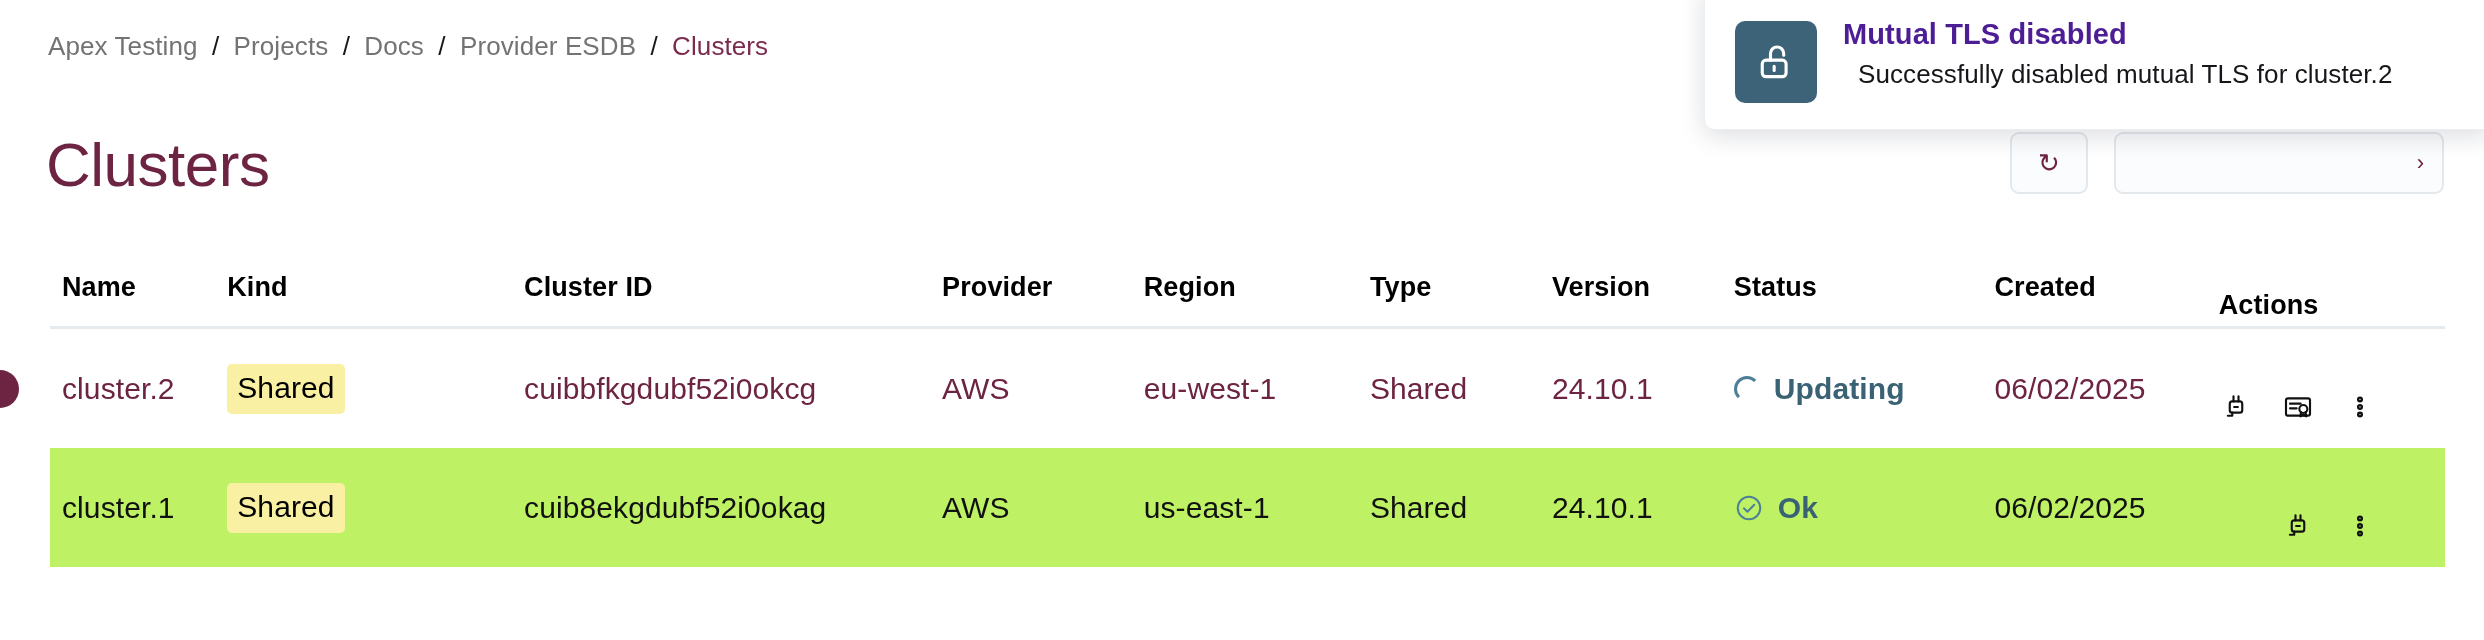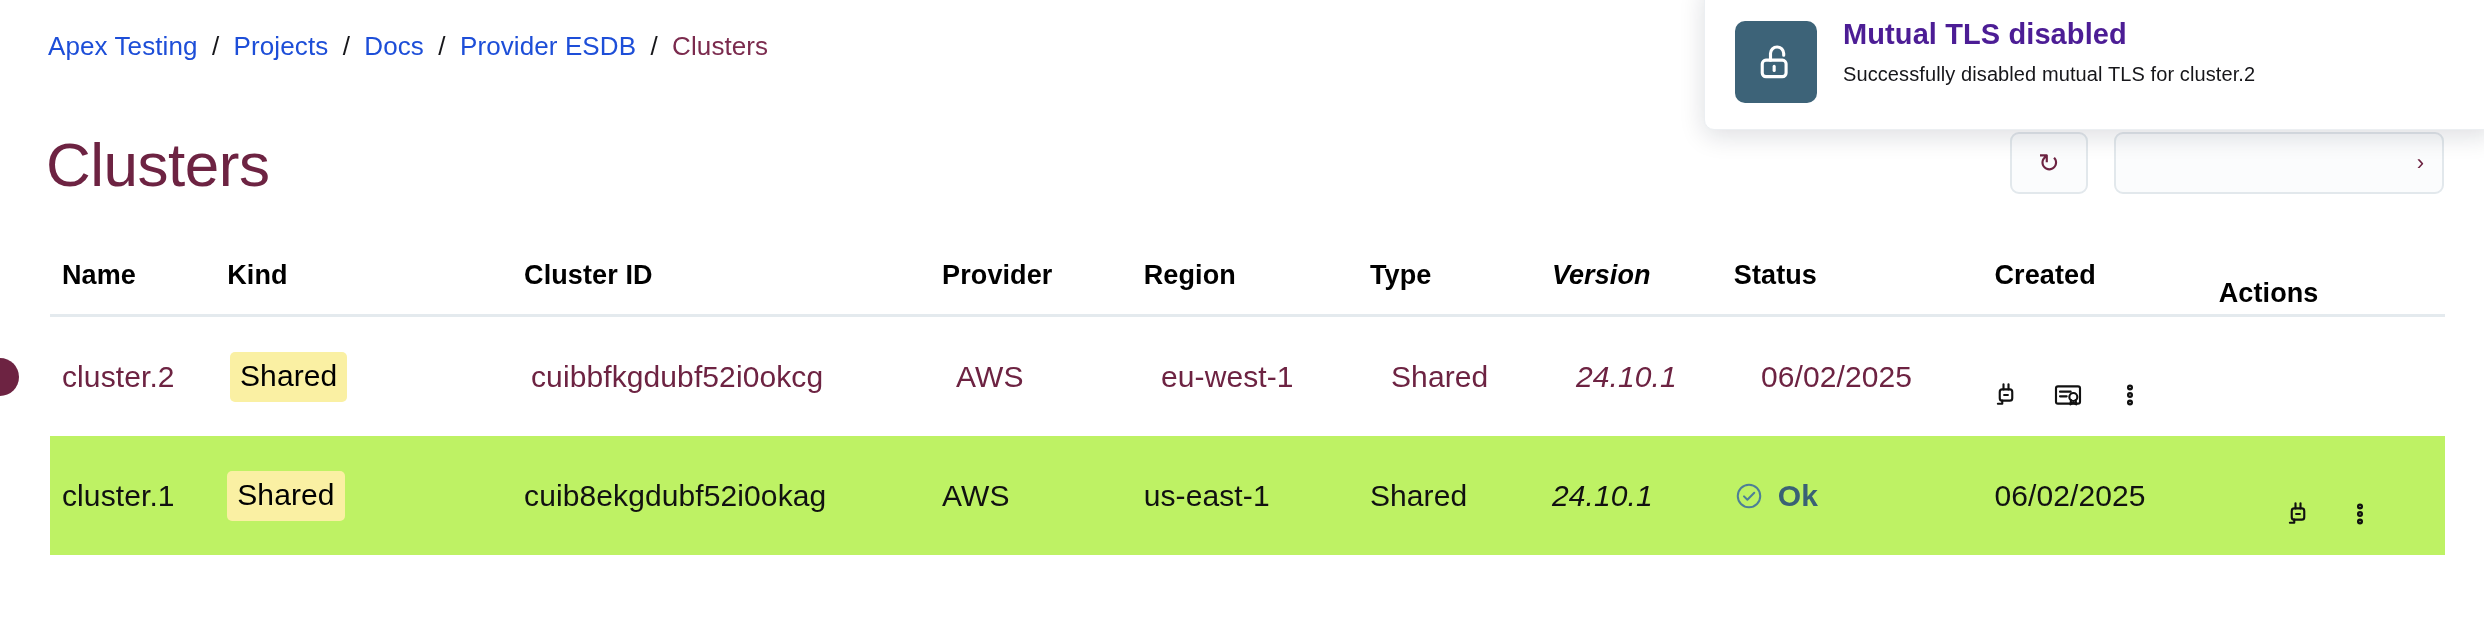--- a/index.html
+++ b/index.html
@@ -21,21 +21,21 @@
   .breadcrumb {
     position: absolute;
     left: 48px;
     top: 30px;
     font-size: 26px;
     line-height: 32px;
     white-space: nowrap;
     color: #16161a;
     letter-spacing: 0.1px;
   }
-  .breadcrumb .crumb { color: #1d4ed8; }
+  .breadcrumb .crumb { color: #737373; }
   .breadcrumb .crumb.current { color: #7b2b4e; }
   .breadcrumb .sep {
     color: #16161a;
     padding: 0 7px;
   }
 
   
   .page-title {
     position: absolute;
     left: 46px;
@@ -88,21 +88,21 @@
   .toolbar-wide-button .glyph {
     color: #6d2342;
     font-size: 22px;
     line-height: 1;
   }
 
   
   .table {
     position: absolute;
     left: 50px;
-    top: 236px;
+    top: 248px;
     width: 2395px;
   }
   .table-row {
     display: flex;
     align-items: center;
     position: relative;
   }
   .table-head {
     height: 78px;
     border-bottom: 3px solid #e4eaee;
@@ -141,21 +141,21 @@
     border-bottom-right-radius: 19px;
   }
 
   
   .col-name     { width: 180px; padding-left: 12px; box-sizing: border-box; }
   .col-kind     { width: 253px; }
   .col-id       { width: 425px; margin-left: 48px; }
   .col-provider { width: 205px; }
   .col-region   { width: 230px; }
   .col-type     { width: 185px; }
-  .col-version  { width: 185px; font-style: italic; }
+  .col-version  { width: 185px; }
   .col-status   { width: 265px; }
   .col-created  { width: 228px; }
   .col-actions  { width: 230px; margin-top: 36px; }
 
   
   .badge-kind {
     display: inline-block;
     background: #faf0a3;
     color: #000000;
     font-size: 30px;
@@ -232,25 +232,26 @@
   }
   .toast-body { padding-top: 10px; }
   .toast-title {
     font-size: 29px;
     font-weight: bold;
     color: #4c1d95;
     line-height: 38px;
     letter-spacing: 0.1px;
   }
   .toast-message {
-    font-size: 20px;
+    font-size: 26px;
     color: #16161a;
     line-height: 42px;
     max-width: 620px;
     letter-spacing: 0.1px;
+    margin-left: 15px;
   }
 </style>
 </head>
 <body>
 
 <div class="breadcrumb">
   <span class="crumb">Apex Testing</span>
   <span class="sep">/</span>
   <span class="crumb">Projects</span>
   <span class="sep">/</span>
@@ -295,20 +296,26 @@
     <div class="cell col-kind">
       <span class="badge-kind">Shared</span>
     </div>
 
     <div class="cell col-id">cuibbfkgdubf52i0okcg</div>
     <div class="cell col-provider">AWS</div>
     <div class="cell col-region">eu-west-1</div>
     <div class="cell col-type">Shared</div>
     <div class="cell col-version">24.10.1</div>
 
+    <div class="cell col-status">
+      <span class="status">
+        <span class="spinner-arc"></span>
+        <span class="status-text">Updating</span>
+      </span>
+    </div>
 
     <div class="cell col-created">06/02/2025</div>
 
     <div class="cell col-actions">
       <span class="actions">
         <span class="action-icon">
           <svg width="30" height="30" viewBox="0 0 24 24" fill="none" stroke="#111" stroke-width="1.7" stroke-linecap="round" stroke-linejoin="round">
             <rect x="7" y="7.5" width="10" height="9" rx="2"></rect>
             <line x1="10" y1="3.5" x2="10" y2="7.5"></line>
             <line x1="14" y1="3.5" x2="14" y2="7.5"></line>

